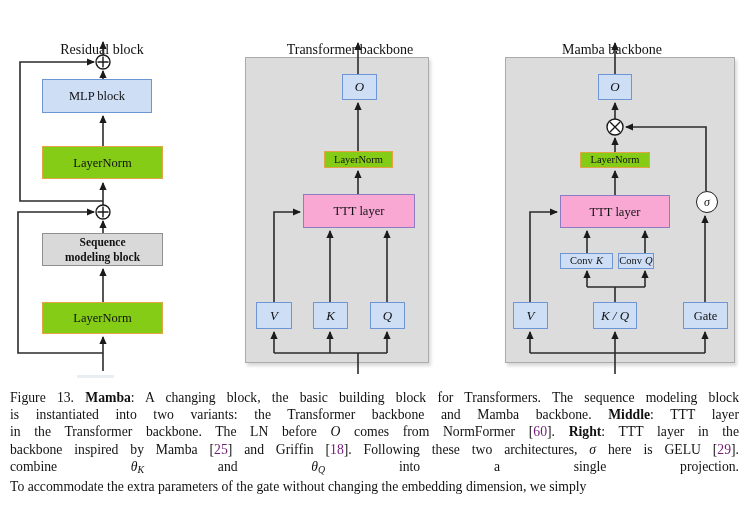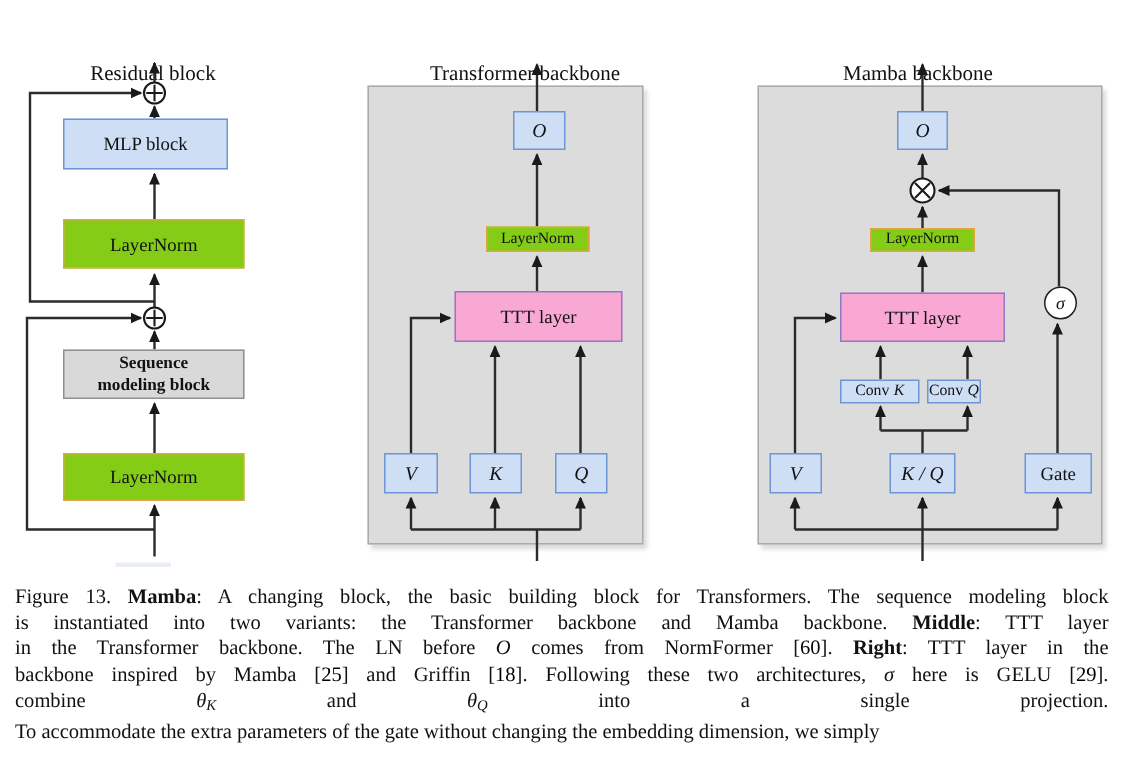--- a/index.html
+++ b/index.html
@@ -59,21 +59,21 @@
   }
   .caption {
     position:absolute; left:10px; top:389px; width:729px;
     font-size:13.7px; line-height:17.2px;
     z-index:3;
   }
   .cap-line { text-align: justify; text-align-last: justify; }
   .cap-line:last-child { text-align-last: left; }
   .cap-b { font-weight: bold; }
   .cap-i { font-style: italic; }
-  .cap-cite { color:#000000; }
+  .cap-cite { color:#701a75; }
   .cap-sub { font-style: italic; font-size: 0.72em; vertical-align: -0.25em; }
 </style>
 </head>
 <body>
 
 <div class="stage">
 
   <div class="diag-title" style="left:22px; top:14px; width:160px;">Residual block</div>
   <div class="diag-title" style="left:532px; top:14px; width:160px;">Mamba backbone</div>
   <div class="diag-title" style="left:270px; top:14px; width:160px;">Transformer backbone</div>

